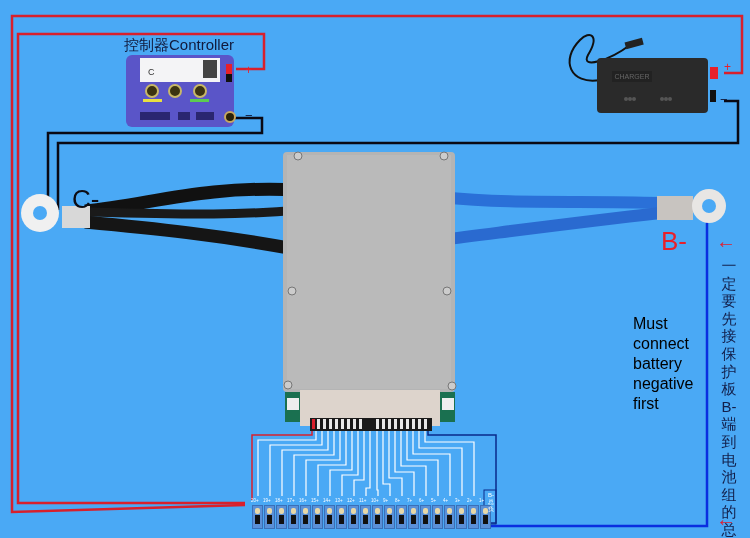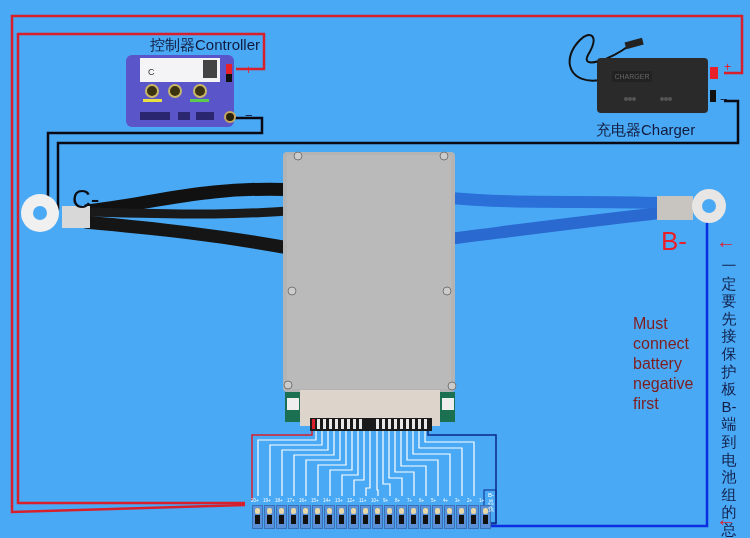--- a/index.html
+++ b/index.html
@@ -1,25 +1,25 @@
 <!DOCTYPE html>
 <html><head>
 <meta charset="utf-8">
 <style>
   html,body{margin:0;padding:0;}
   body{width:750px;height:538px;overflow:hidden;background:#4aa9f5;position:relative;font-family:"Liberation Sans",sans-serif;}
   #stage{position:absolute;left:0;top:0;width:750px;height:538px;}
   svg{position:absolute;left:0;top:0;}
   .lbl{position:absolute;color:#111a3c;white-space:nowrap;}
-  .controller-title{left:124px;top:36px;font-size:15px;margin-left:26px;}
+  .controller-title{left:124px;top:36px;font-size:15px;}
   .charger-title{left:596px;top:121px;font-size:15px;}
   .c-minus{left:72px;top:184px;font-size:26px;color:#0c0c14;}
   .b-minus{left:661px;top:226px;font-size:26px;color:#e8202a;}
   .board-label{left:333px;top:330px;font-size:40px;color:#111;}
-  .must-text{left:633px;top:314px;font-size:16px;line-height:20px;color:#7f1d1d;white-space:normal;width:80px;}
+  .must-text{left:633px;top:314px;font-size:16px;line-height:20px;color:#000000;white-space:normal;width:80px;}
   .vertical-text{left:719px;top:257px;width:20px;font-size:15px;line-height:17.6px;color:#121f4a;text-align:center;white-space:normal;word-break:break-all;}
   .plus-sign{position:absolute;font-size:12px;color:#e8202a;}
   .minus-sign{position:absolute;font-size:13px;color:#111a3c;}
   .arrow{position:absolute;font-size:20px;color:#e02030;}
   .cell-lbl{position:absolute;font-size:4.5px;color:#fff;}
   .b-total{position:absolute;left:486px;top:492px;font-size:6px;color:#fff;width:10px;line-height:7px;text-align:center;}
   .charger-display{position:absolute;left:612px;top:71px;width:40px;height:11px;background:#222;color:#666;font-size:7px;text-align:center;line-height:11px;}
 </style>
 </head>
 <body>
@@ -253,21 +253,20 @@
       </div>
       <div class="cell-lbl" style="left: 467px; top: 498px;">2+</div>
       <div style="position: absolute; left: 480px; top: 505px; width: 9px; height: 22px; background: rgb(90, 144, 216); border: 1px solid rgb(58, 112, 184);">
         <div style="position: absolute; left: 2px; top: 2px; width: 5px; height: 6px; background: rgb(232, 216, 168); border-radius: 2px;"></div>
         <div style="position: absolute; left: 2px; top: 9px; width: 5px; height: 9px; background: rgb(17, 17, 17);"></div>
       </div>
       <div class="cell-lbl" style="left: 479px; top: 498px;">1+</div>
     </div>
 
 <div class="lbl controller-title">控制器Controller</div>
-<div class="lbl charger-title">充电器Charger</div>
 <div class="charger-display">CHARGER</div>
 
 <div class="plus-sign" style="left:245px;top:63px;">+</div>
 <div class="minus-sign" style="left:245px;top:108px;">−</div>
 <div class="plus-sign" style="left:724px;top:60px;">+</div>
 <div class="minus-sign" style="left:720px;top:92px;">−</div>
 
 <div class="lbl c-minus">C-</div>
 <div class="lbl b-minus">B-</div>
 

